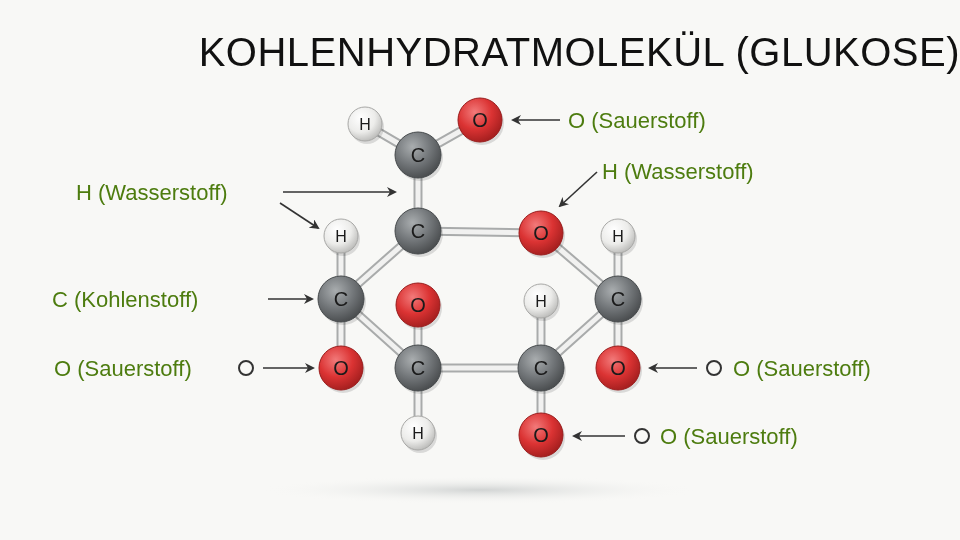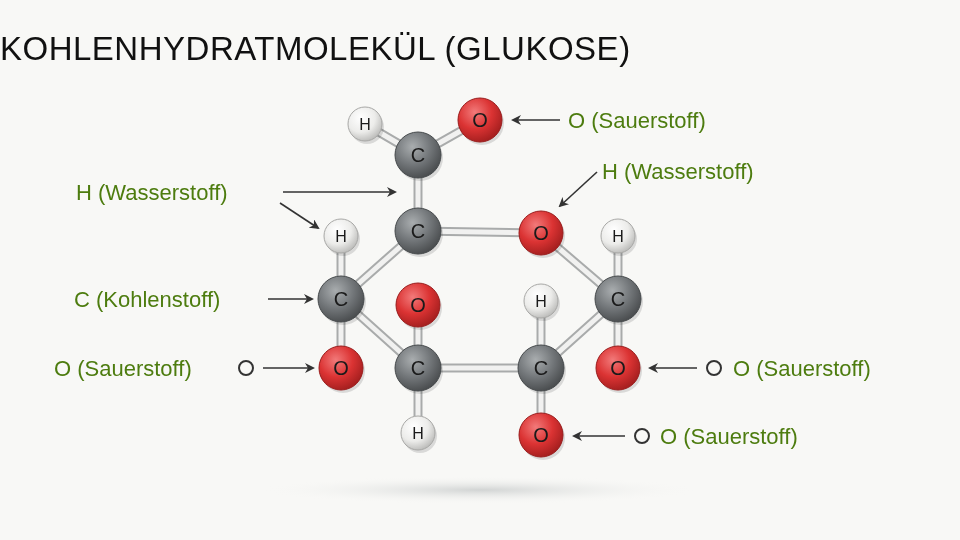--- a/index.html
+++ b/index.html
@@ -4,21 +4,21 @@
 <style>
   html, body { margin: 0; padding: 0; }
   body {
     width: 960px; height: 540px; overflow: hidden;
     background: #f8f8f6;
     font-family: "Liberation Sans", "DejaVu Sans", sans-serif;
     position: relative;
   }
   .title {
     position: absolute; left: 0; top: 30px; width: 960px;
-    text-align: left; font-size: 33px; color: #111;
+    text-align: right; font-size: 40px; color: #111;
     letter-spacing: 0.5px; font-weight: normal;
   }
   svg.stage { position: absolute; left: 0; top: 0; }
   .label {
     position: absolute; font-size: 22px; color: #4d7c0f; white-space: nowrap;
     line-height: 26px;
   }
   .atom-text { font-family: "Liberation Sans", "DejaVu Sans", sans-serif; }
 </style>
 </head>
@@ -187,17 +187,17 @@
         <circle cx="541" cy="435" r="22" fill="url(#g-O)" stroke="#9a1c1c" stroke-width="1"></circle>
         <text x="541" y="442" text-anchor="middle" font-size="20" fill="#1a1a1a" class="atom-text">O</text>
       </g>
     </g>
 </svg>
 
 <div id="labels-layer">
     <div class="label" style="left: 568px; top: 108px;">O (Sauerstoff)</div>
     <div class="label" style="left: 602px; top: 159px;">H (Wasserstoff)</div>
     <div class="label" style="left: 76px; top: 180px;">H (Wasserstoff)</div>
-    <div class="label" style="left: 74px; top: 287px;">C (Kohlenstoff)</div>
+    <div class="label" style="left: 52px; top: 287px;">C (Kohlenstoff)</div>
     <div class="label" style="left: 54px; top: 356px;">O (Sauerstoff)</div>
     <div class="label" style="left: 733px; top: 356px;">O (Sauerstoff)</div>
     <div class="label" style="left: 660px; top: 424px;">O (Sauerstoff)</div>
   </div>
 
 </body></html>

